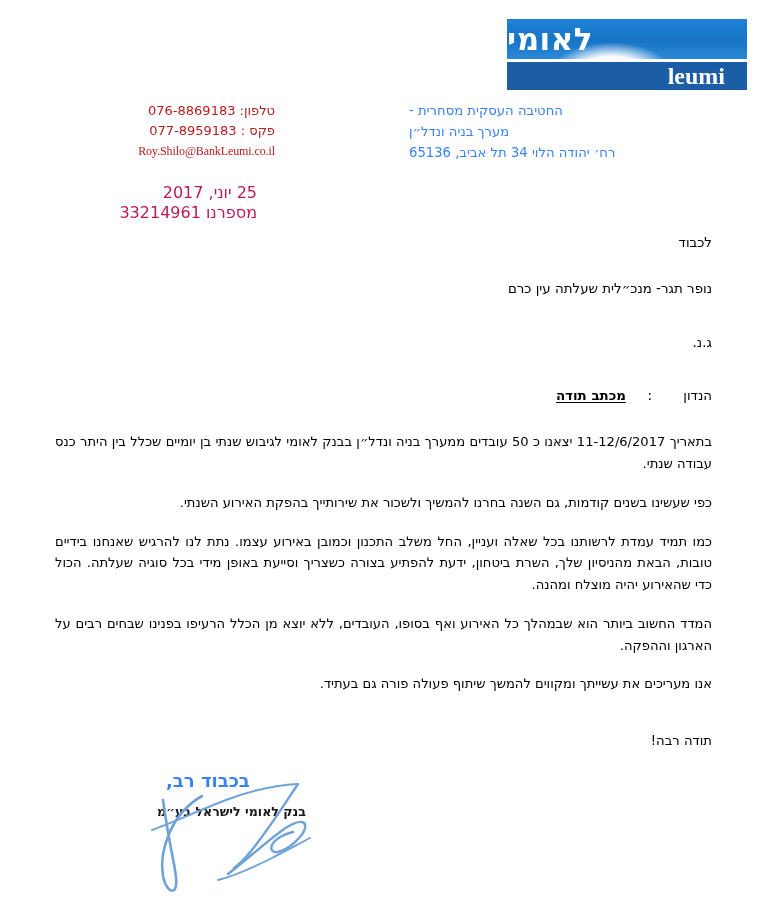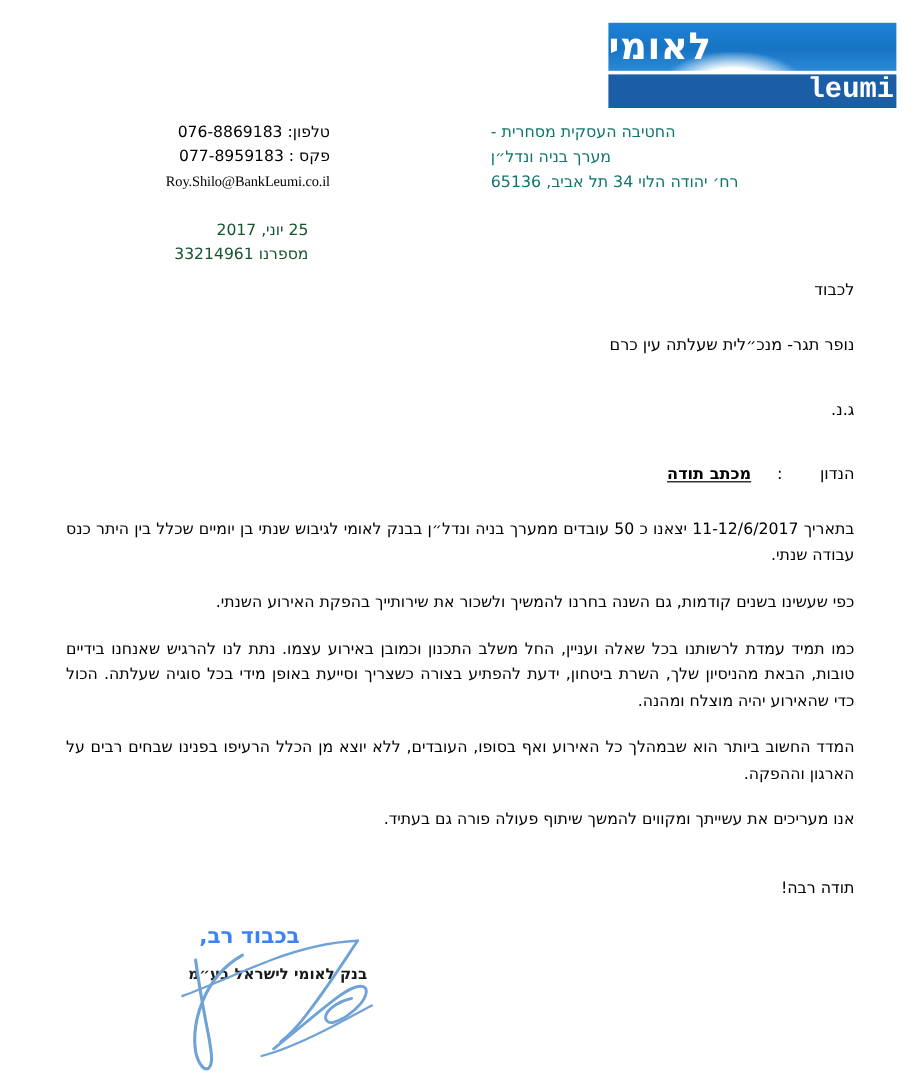--- a/index.html
+++ b/index.html
@@ -71,73 +71,73 @@
     font-family: "DejaVu Sans", sans-serif;
     line-height: 1;
   }
   .logo-en {
     color: #ffffff;
     font-size: 24px;
     font-weight: bold;
     direction: ltr;
     margin-left: auto;
     padding-left: 0;
-    padding-right: 2px;
-    font-family: Liberation Mono, monospace;
+    padding-right: 22px;
+    font-family: Liberation Serif, serif;
     line-height: 1;
   }
 
   
   .org-block {
     position: absolute;
     right: 58px;
     top: 100px;
     width: 300px;
     text-align: left;
     direction: rtl;
     font-size: 13.2px;
     line-height: 21px;
     font-family: "DejaVu Sans", sans-serif;
-    color: #0f766e;
+    color: #3b82f6;
   }
   .org-block .ln { white-space: nowrap; }
 
   
   .contact-block {
     position: absolute;
     left: 60px;
     top: 101px;
     width: 215px;
     text-align: right;
     direction: rtl;
     font-size: 13px;
     line-height: 20px;
-    color: #000000;
+    color: #b91c1c;
     font-family: "DejaVu Sans", sans-serif;
   }
   .contact-block .mail {
     direction: ltr;
     text-align: right;
     font-family: "Liberation Serif", serif;
     font-size: 12px;
     letter-spacing: -0.1px;
   }
 
   
   .date-block {
     position: absolute;
     left: 60px;
     top: 183px;
     width: 197px;
     text-align: right;
     direction: rtl;
-    font-size: 13px;
-    line-height: 20px;
-    font-family: "DejaVu Sans", sans-serif;
-    color: #14532d;
+    font-size: 16px;
+    line-height: 20px;
+    font-family: "DejaVu Sans", sans-serif;
+    color: #be185d;
   }
 
   
   .body-area {
     position: absolute;
     right: 55px;
     left: 55px;
     top: 233px;
     direction: rtl;
     text-align: right;

